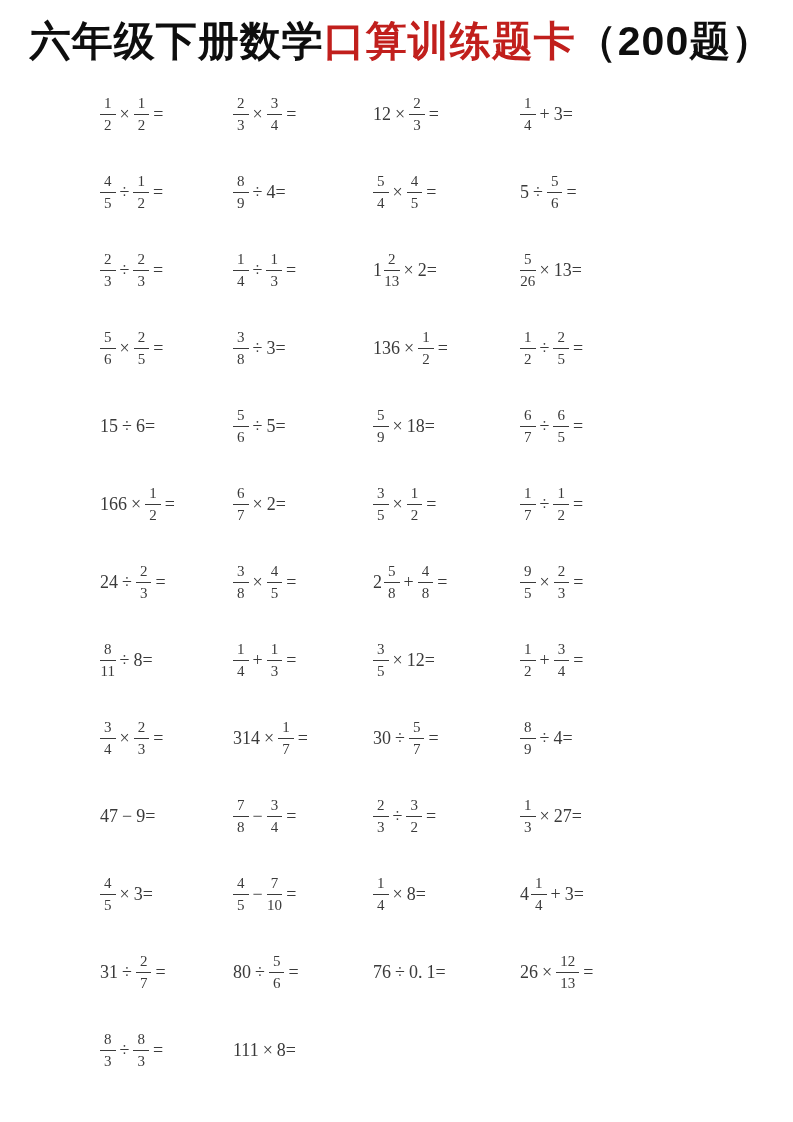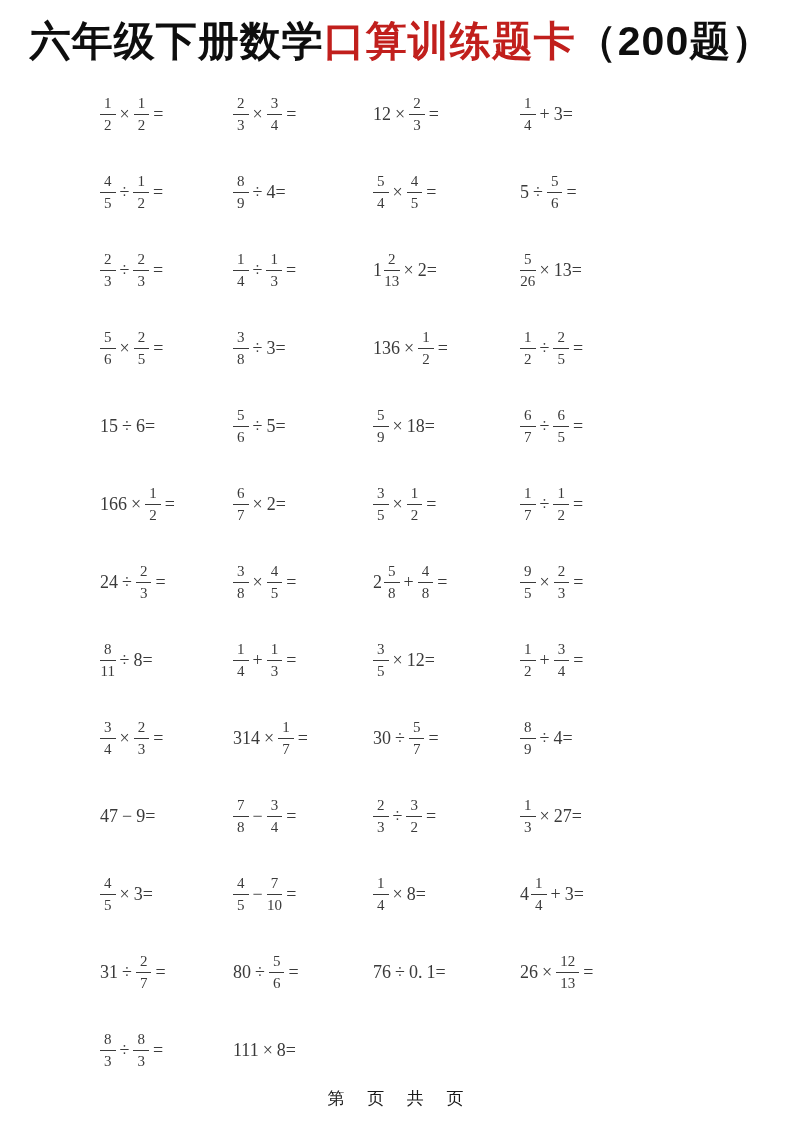--- a/index.html
+++ b/index.html
@@ -556,14 +556,13 @@
           <span class="tok">=</span>
         </div>
         <div class="problem">
           <span class="tok">111</span>
           <span class="tok">×</span>
           <span class="tok">8=</span>
         </div>
       </div>
     </div>
 
-  <div class="footer">第 页 共 页</div>
 </div>
 
 </body></html>

